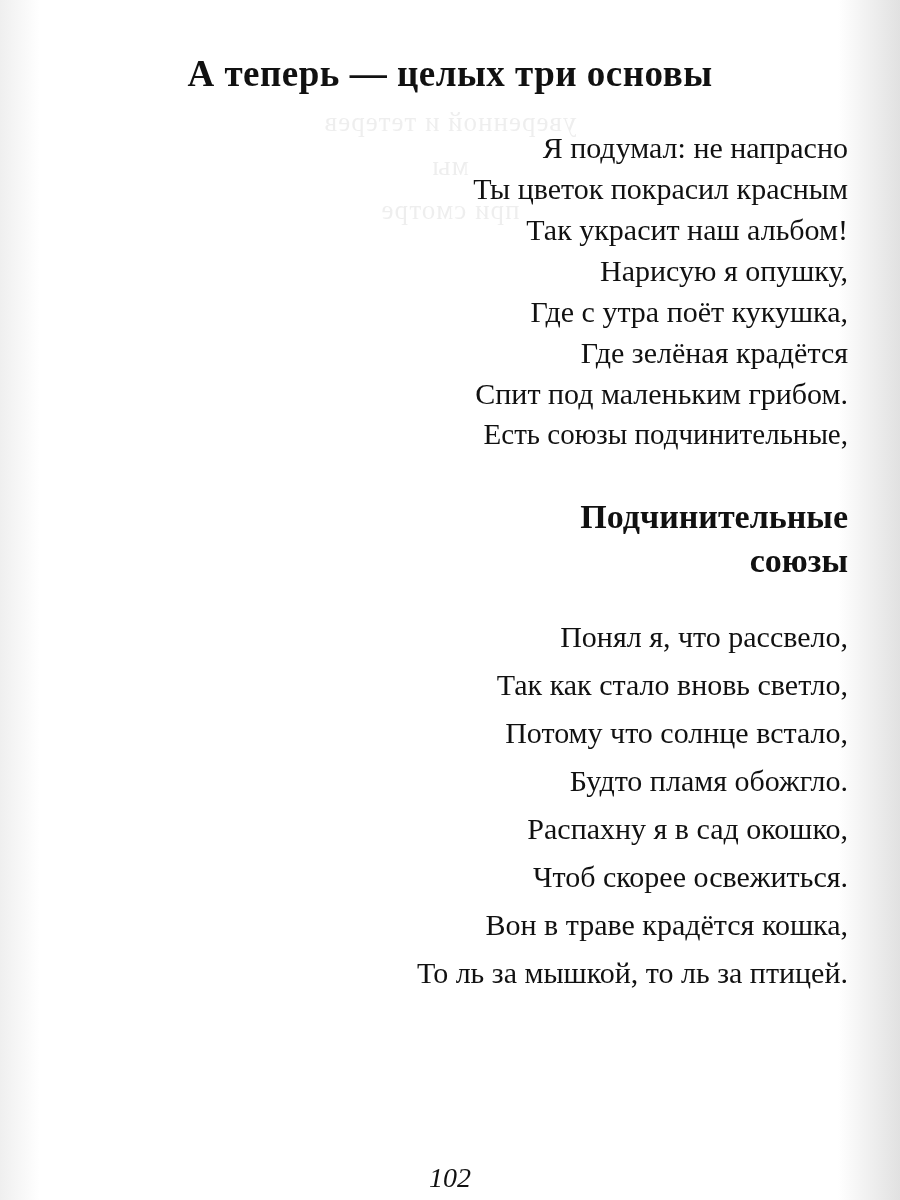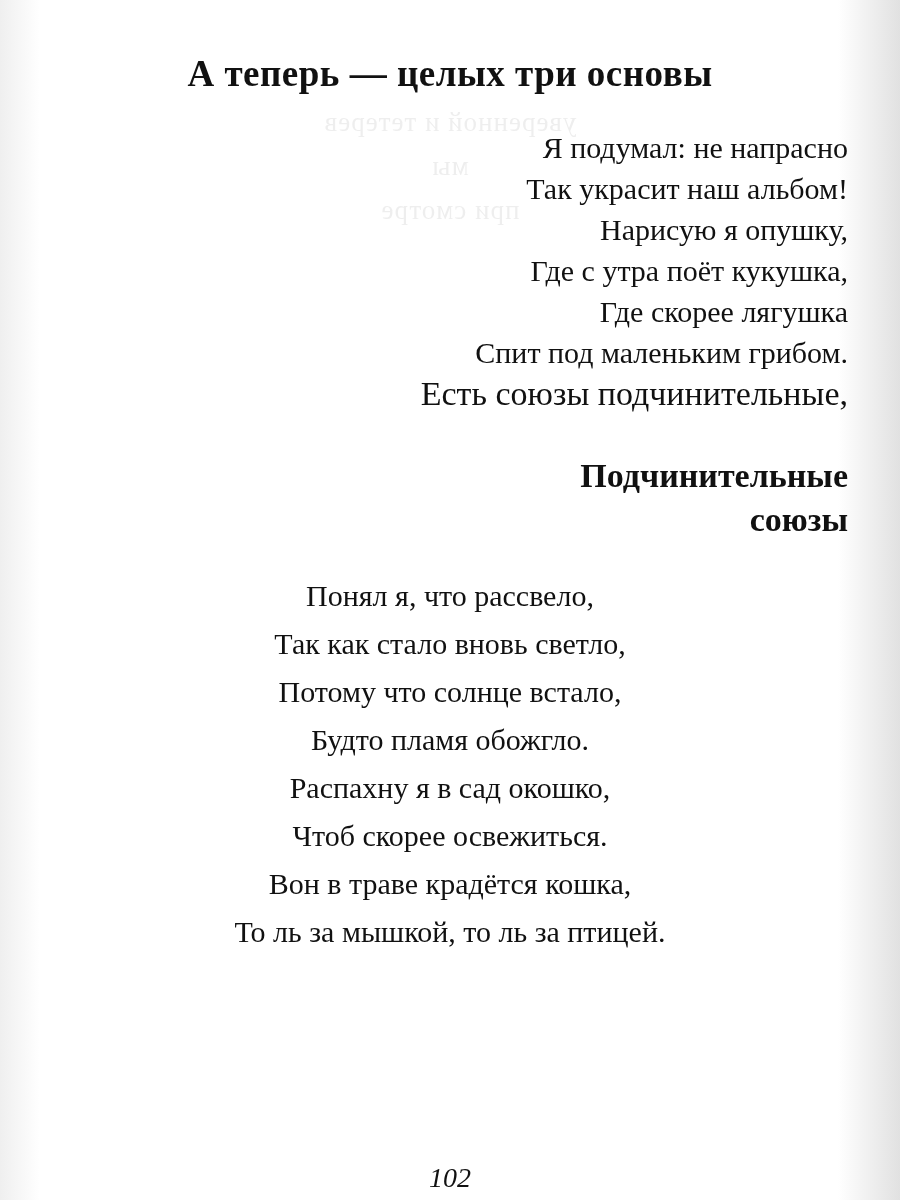--- a/index.html
+++ b/index.html
@@ -62,39 +62,39 @@
   .stanza {
     margin-top: 32px;
     font-size: 30px;
     line-height: 41px;
     text-align: right;
   }
   .stanza .line {
     white-space: nowrap;
   }
   .stanza .line.wide {
-    font-size: 34px;
+    font-size: 29px;
   }
   .stanza .line.indent {
     padding-left: 26px;
   }
 
   .section-title {
     font-weight: bold;
     font-size: 34px;
     line-height: 44px;
     text-align: right;
     margin-top: 40px;
   }
 
   .stanza2 {
     margin-top: 30px;
     font-size: 30px;
     line-height: 48px;
-    text-align: center;
+    text-align: right;
   }
   .stanza2 .line {
     white-space: nowrap;
   }
 
   .page-number {
     position: absolute;
     left: 0;
     right: 0;
     bottom: 58px;
@@ -113,24 +113,25 @@
     <div>мы</div>
     <div>при смотре</div>
   </div>
 
   <div class="content">
 
     <h1 class="chapter-title">А теперь — целых три основы</h1>
 
     <div class="stanza">
       <div class="line">Я подумал: не напрасно</div>
+      <div class="line">Ты цветок покрасил красным</div>
       <div class="line">Так украсит наш альбом!</div>
       <div class="line">Нарисую я опушку,</div>
       <div class="line">Где с утра поёт кукушка,</div>
-      <div class="line">Где скорее лягушка</div>
+      <div class="line">Где зелёная крадётся</div>
       <div class="line">Спит под маленьким грибом.</div>
       <div class="line wide">Есть союзы подчинительные,</div>
     </div>
 
     <h2 class="section-title">
       <span>Подчинительные</span><br>
       <span>союзы</span>
     </h2>
 
     <div class="stanza2">

